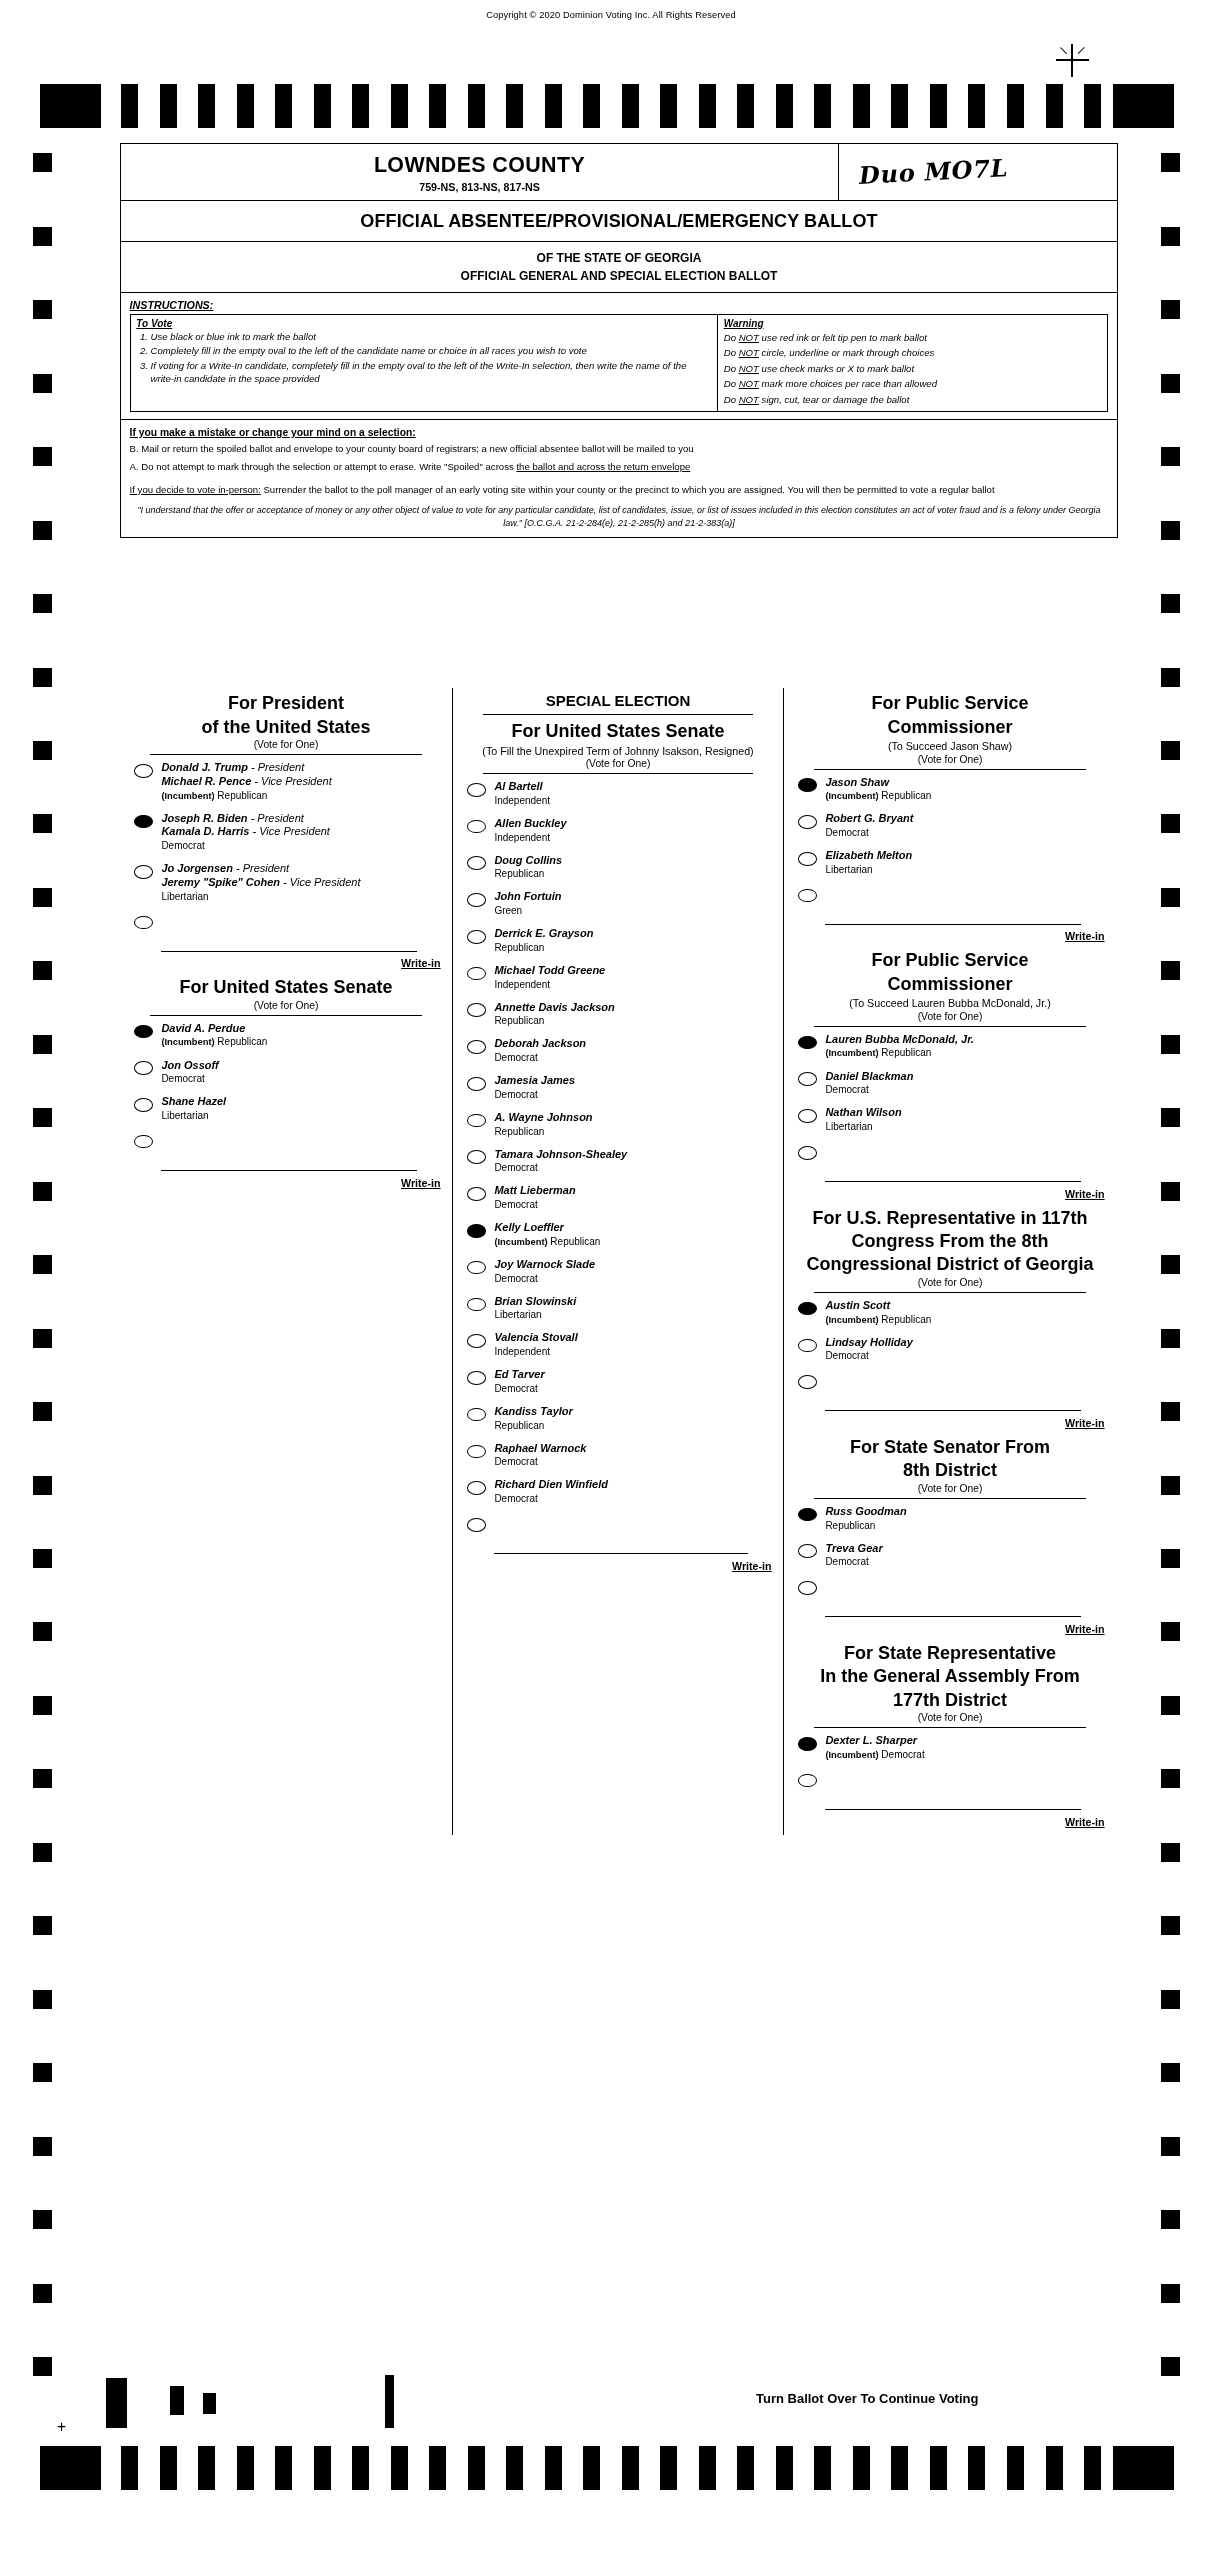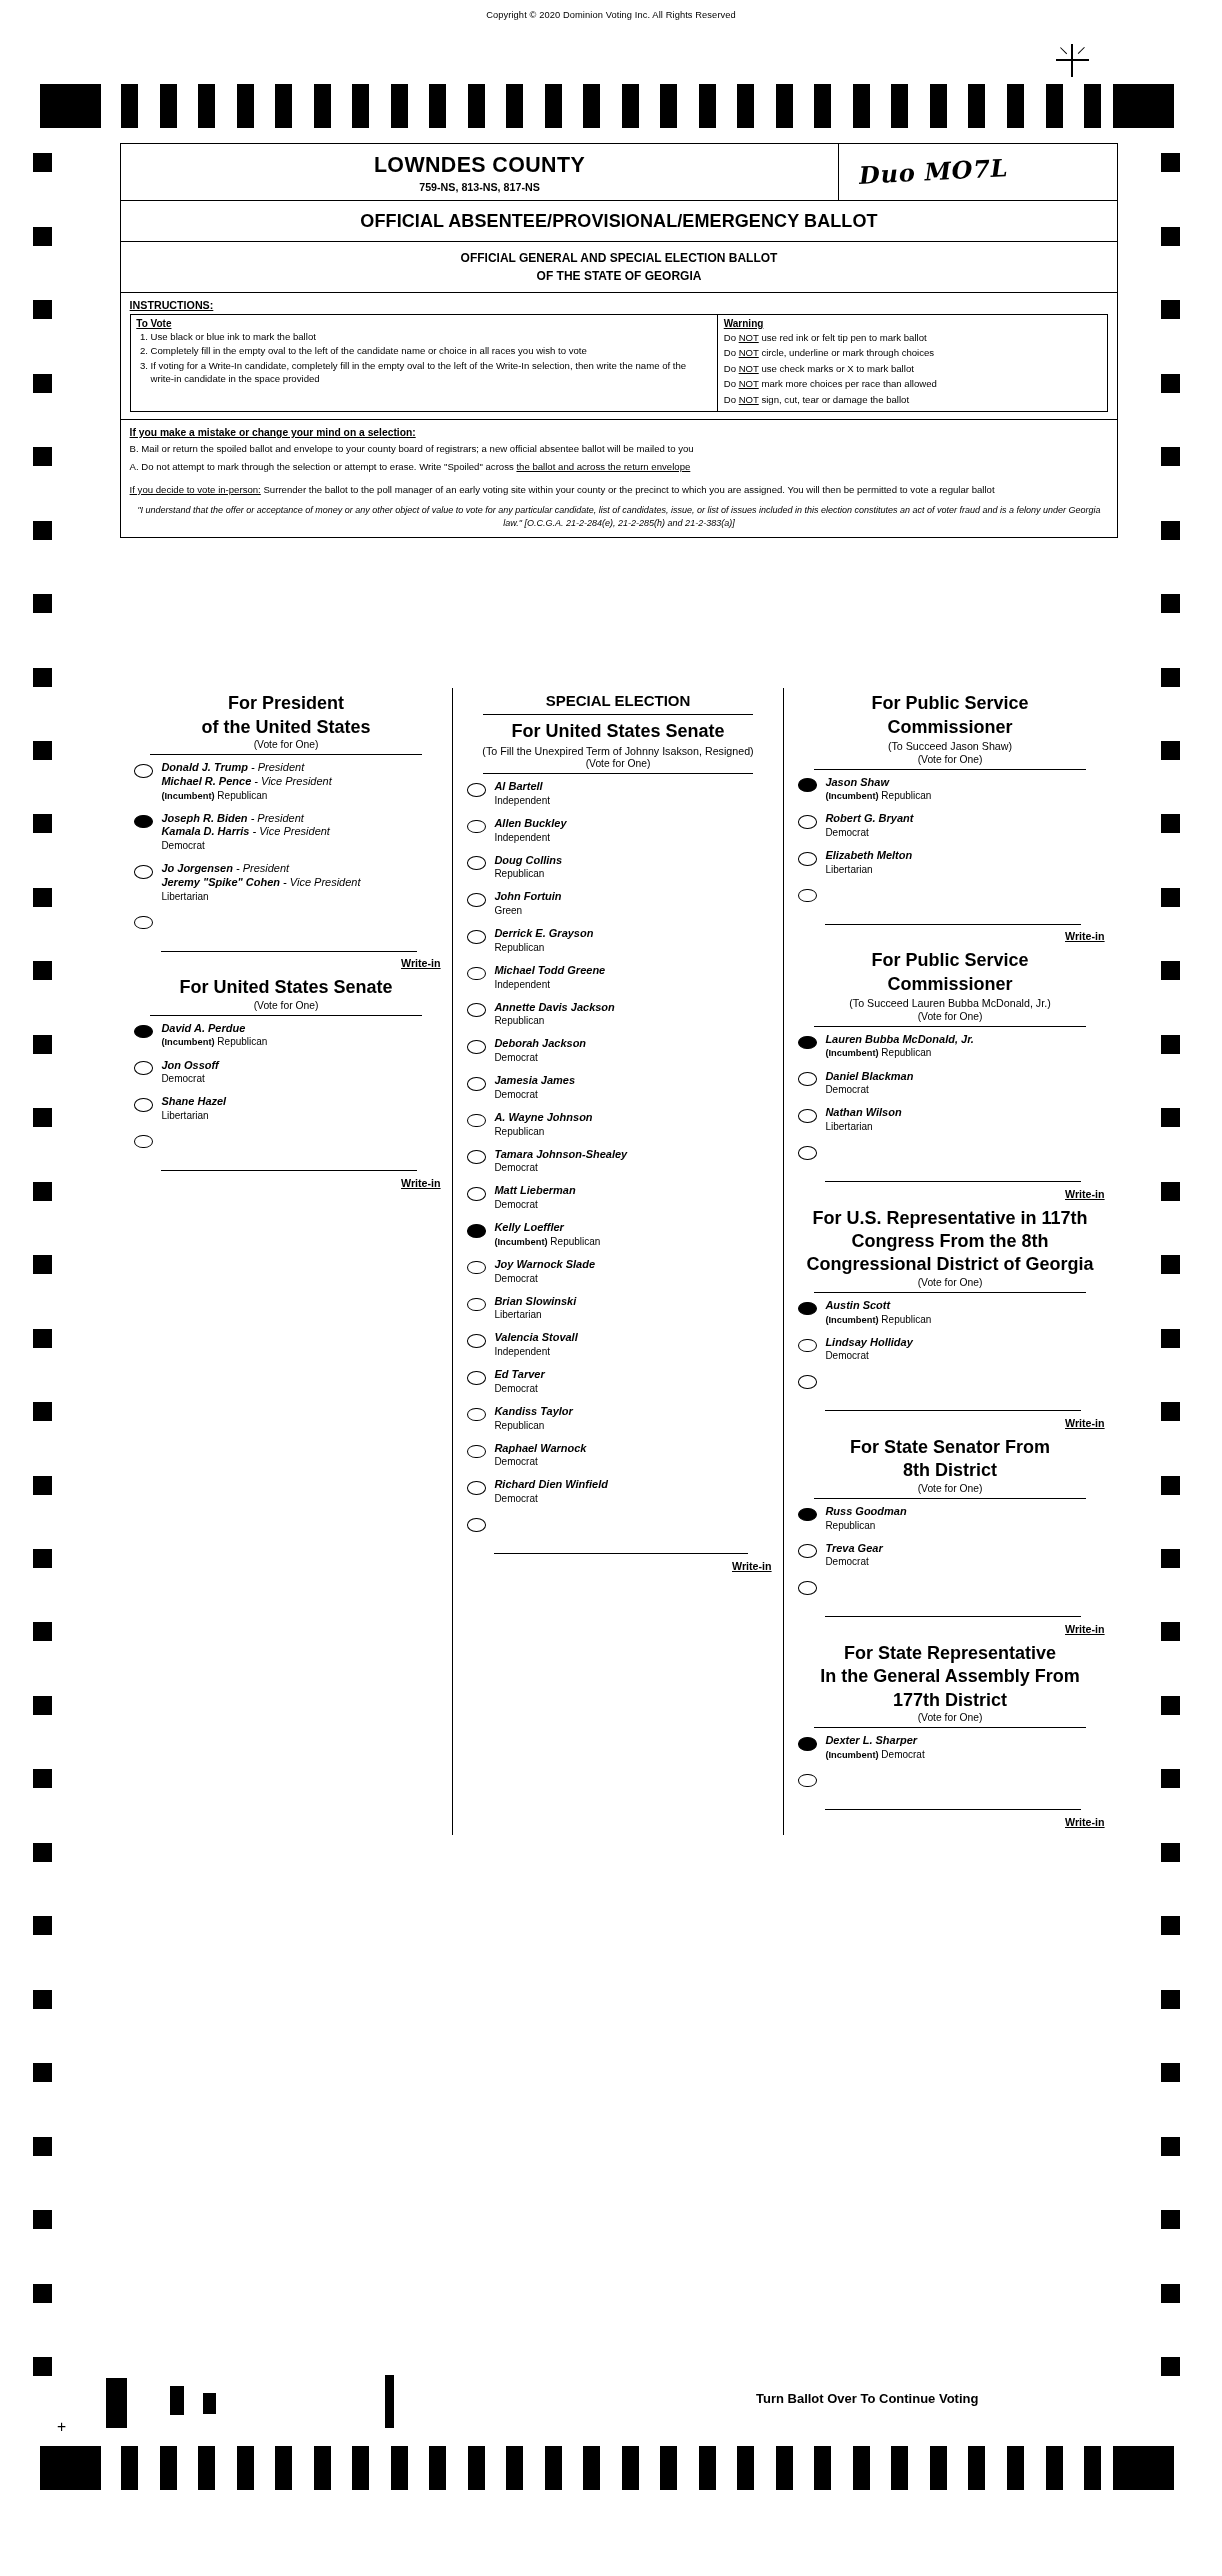--- a/index.html
+++ b/index.html
@@ -26,21 +26,21 @@
   .hdr-left{flex:1;text-align:center;padding:8.6px 0 7.1px 0;}
   .county{font-size:21.4px;font-weight:bold;letter-spacing:0.4px;}
   .precinct{font-size:10.7px;font-weight:bold;margin-top:3.6px;}
   .hdr-right{width:278px;border-left:1.4px solid #000;position:relative;}
   .handwriting{position:absolute;left:20px;top:13px;font-family:"DejaVu Serif", serif;font-style:italic;font-size:24px;font-weight:bold;transform:rotate(-3deg);letter-spacing:0.7px;}
 
   .title1{text-align:center;font-size:18px;font-weight:bold;padding:10px 0 8.6px 0;border-bottom:1.4px solid #000;letter-spacing:0.1px;}
   .title2{text-align:center;padding:8.6px 0 7.1px 0;border-bottom:1.4px solid #000;}
   .title2 div{font-size:12px;font-weight:bold;line-height:1.45;}
 
-  .instr{padding:5.7px 8.6px 7.1px 8.6px;border-bottom:1.4px solid #000;}
+  .instr{padding:5.7px 8.6px 7.1px 8.6px;border-bottom:1.4px solid #000;font-style:italic;}
   .instr-hd{font-size:10.7px;font-weight:bold;text-decoration:underline;margin-bottom:2.9px;}
   .instr-cols{display:flex;border:0.7px solid #000;}
   .instr-l{flex:1;border-right:0.7px solid #000;padding:2.9px 5.7px 4.3px 5.7px;}
   .instr-r{width:378px;padding:2.9px 5.7px 4.3px 5.7px;}
   .sub-hd{font-size:10px;font-weight:bold;text-decoration:underline;}
   .instr-l ol{margin:2.1px 0 0 0;padding-left:14.3px;}
   .instr-l li{font-size:9.6px;line-height:1.35;margin-bottom:1.4px;}
   .instr-r p{margin:2.1px 0 0 0;font-size:9.6px;line-height:1.4;}
   u{text-decoration:underline;}
 
@@ -107,22 +107,22 @@
       <div class="hdr-left">
         <div class="county">LOWNDES COUNTY</div>
         <div class="precinct">759-NS, 813-NS, 817-NS</div>
       </div>
       <div class="hdr-right">
         <div class="handwriting">Duo MO7L</div>
       </div>
     </div>
     <div class="title1">OFFICIAL ABSENTEE/PROVISIONAL/EMERGENCY BALLOT</div>
     <div class="title2">
+      <div>OF THE STATE OF GEORGIA</div>
       <div>OFFICIAL GENERAL AND SPECIAL ELECTION BALLOT</div>
-      <div>OF THE STATE OF GEORGIA</div>
     </div>
 
     <div class="instr">
       <div class="instr-hd">INSTRUCTIONS:</div>
       <div class="instr-cols">
         <div class="instr-l">
           <div class="sub-hd">To Vote</div>
           <ol id="to-vote-list">
               <li>Use black or blue ink to mark the ballot</li>
               <li>Completely fill in the empty oval to the left of the candidate name or choice in all races you wish to vote</li>

